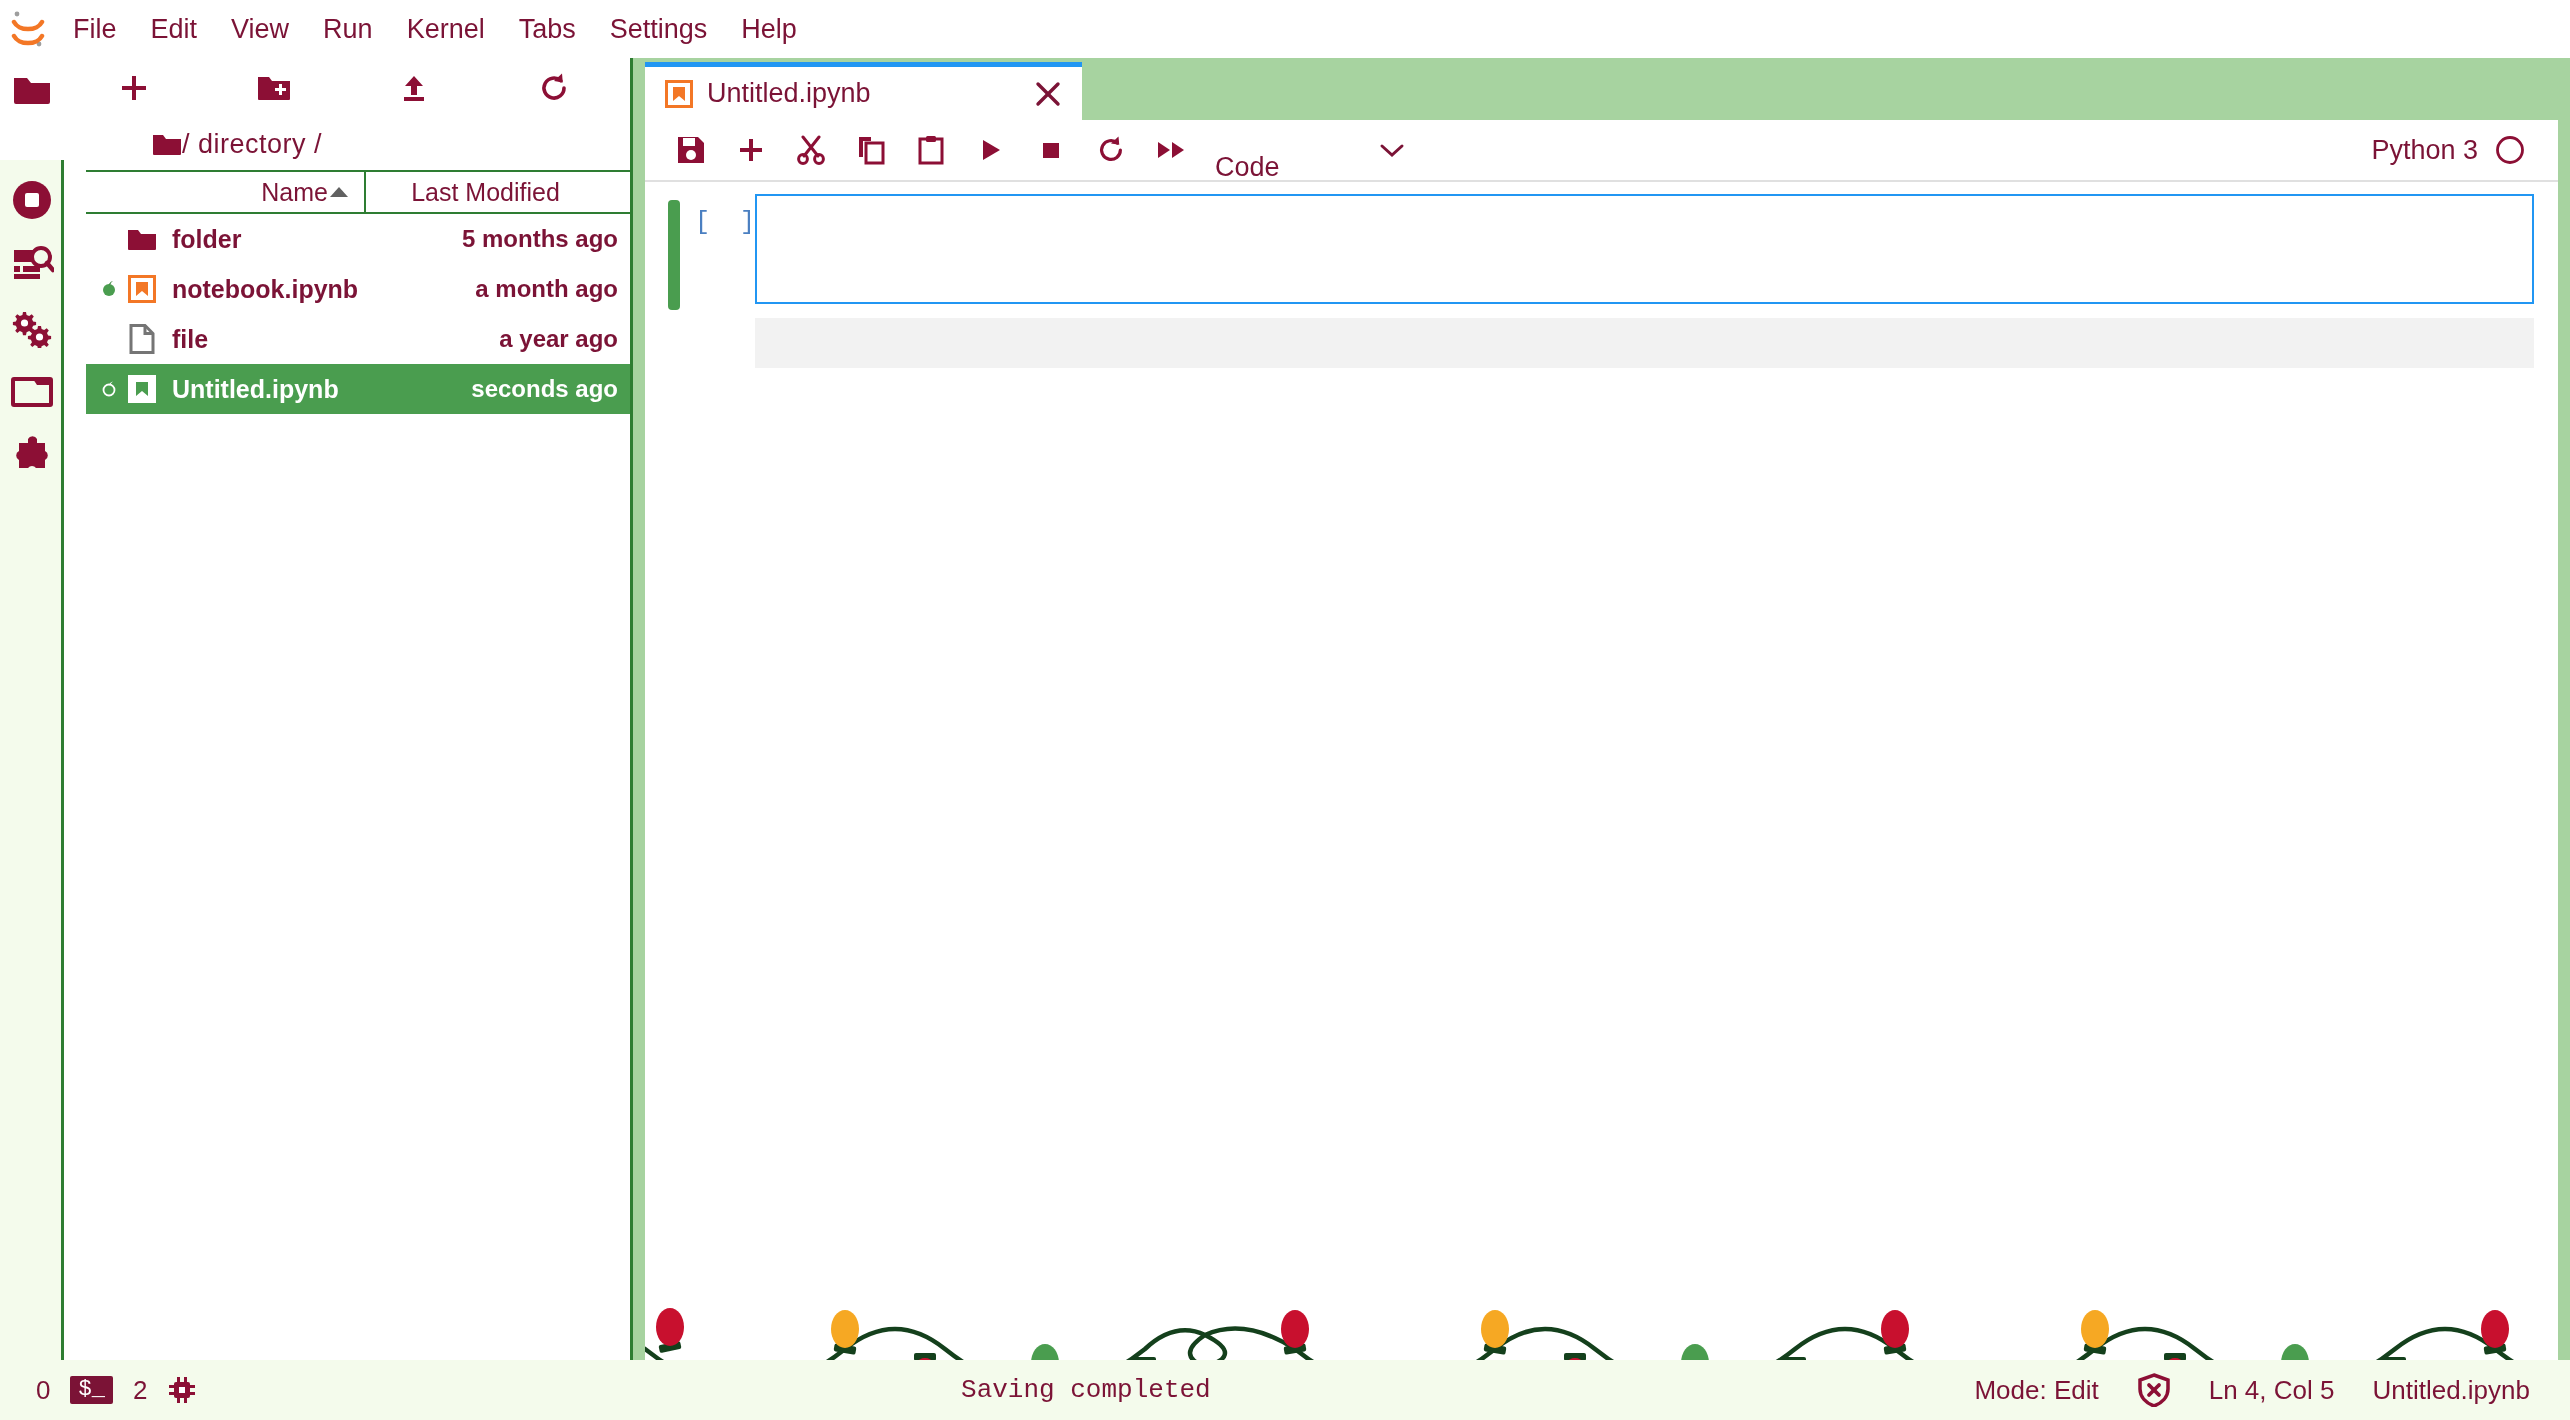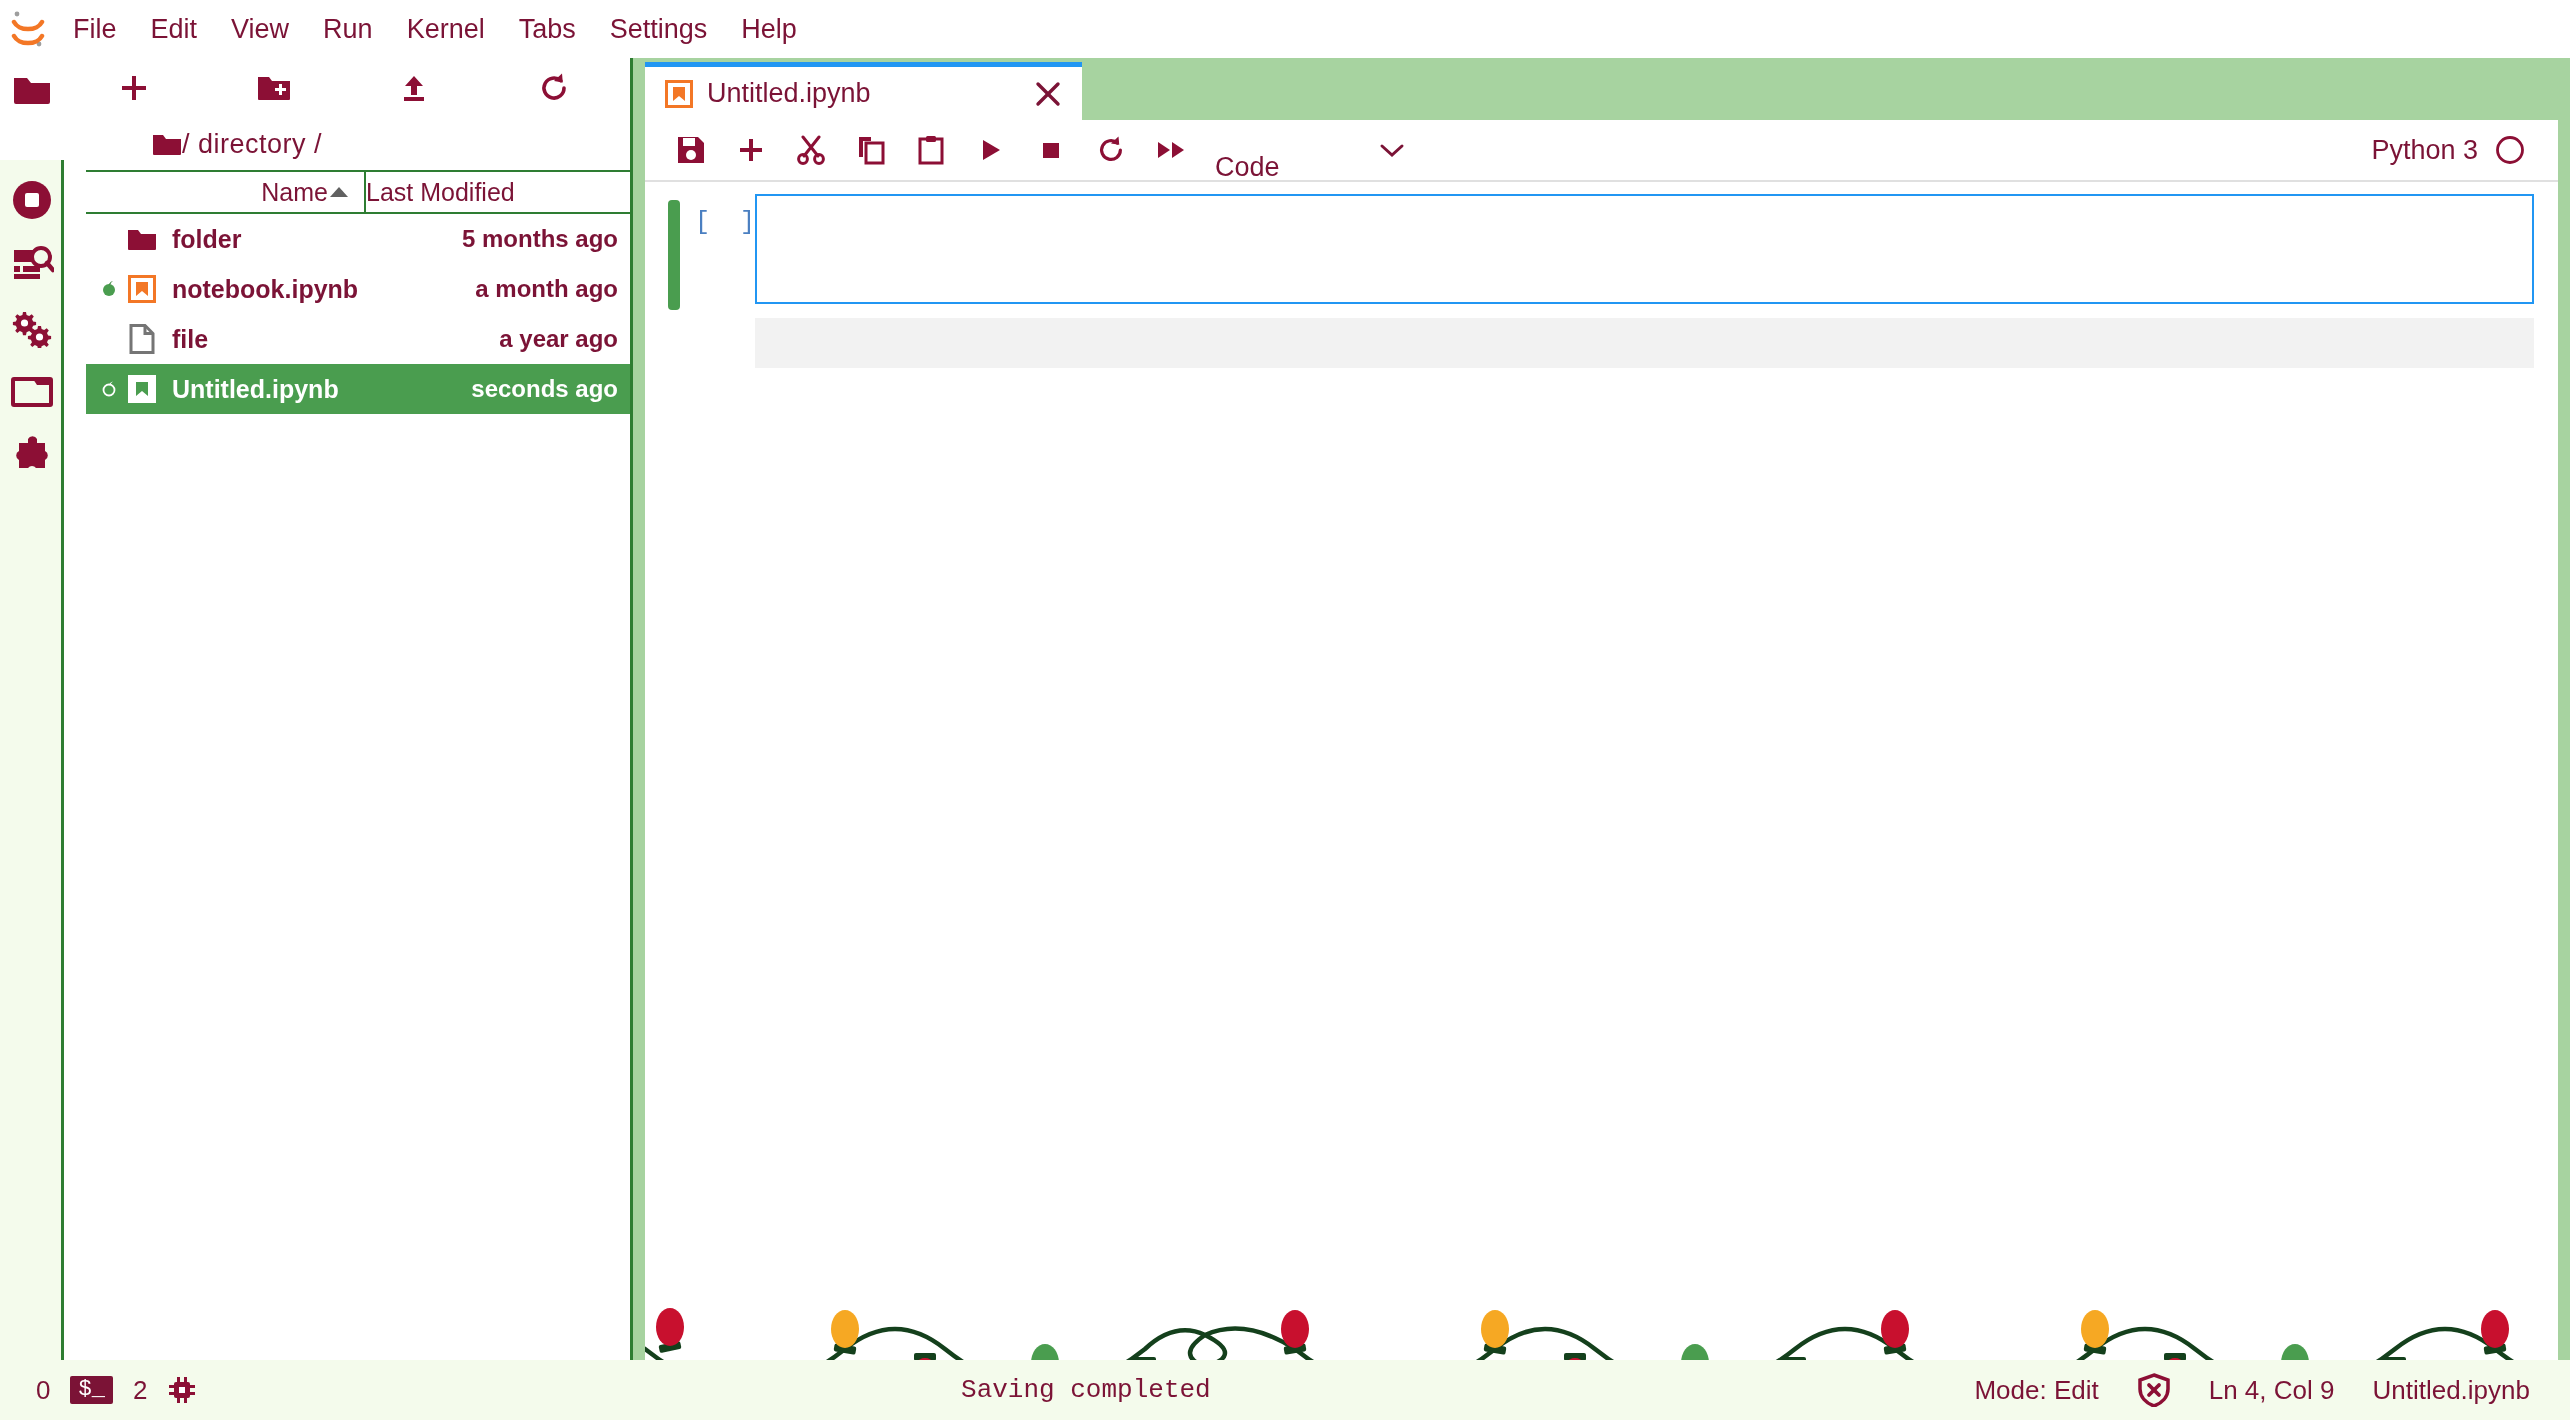--- a/index.html
+++ b/index.html
@@ -56,21 +56,21 @@
   .fb-bc-text{ font-size:27px; color:#7b1336; letter-spacing:.5px; }
   .fb-headrow{
     position:absolute; top:112px; left:22px; width:544px; height:44px;
     display:flex; border-top:2px solid #2e7d32; border-bottom:2px solid #2e7d32;
   }
   .fb-head-name{
     flex:0 0 280px; display:flex; align-items:center; justify-content:flex-end;
     padding:0 14px 0 14px; font-size:25px; border-right:2px solid #2e7d32; cursor:pointer;
   }
   .fb-head-mod{
-    flex:1; display:flex; align-items:center; justify-content:flex-start;
+    flex:1; display:flex; align-items:center; justify-content:center;
     padding-right:25px; font-size:25px; cursor:pointer;
   }
   .fb-list{ position:absolute; top:156px; left:22px; width:544px; }
   .fb-row{
     display:flex; align-items:center; height:50px; font-size:25px; cursor:pointer;
     padding-left:10px;
     font-weight:bold;
   }
   .fb-row.selected{ background:#4a9d4f; color:#ffffff; }
   .fb-row .ind{ width:26px; display:flex; align-items:center; justify-content:center; }
@@ -576,18 +576,18 @@
 
     <div class="sb-right">
       <span class="sb-item">Mode: Edit</span>
       <span>
         <svg width="34" height="34" viewBox="0 0 34 34" style="display:block">
           <path d="M17 2 L31 7 V16 C31 24 25 30 17 33 C9 30 3 24 3 16 V7 Z" fill="none" stroke="#8c0f35" stroke-width="3.5"></path>
           <line x1="12" y1="12" x2="22" y2="22" stroke="#8c0f35" stroke-width="3.8" stroke-linecap="round"></line>
           <line x1="22" y1="12" x2="12" y2="22" stroke="#8c0f35" stroke-width="3.8" stroke-linecap="round"></line>
         </svg>
       </span>
-      <span class="sb-item">Ln 4, Col 9</span>
+      <span class="sb-item">Ln 4, Col 5</span>
       <span class="sb-item">Untitled.ipynb</span>
     </div>
   </div>
 
 </div>
 
 </body></html>

